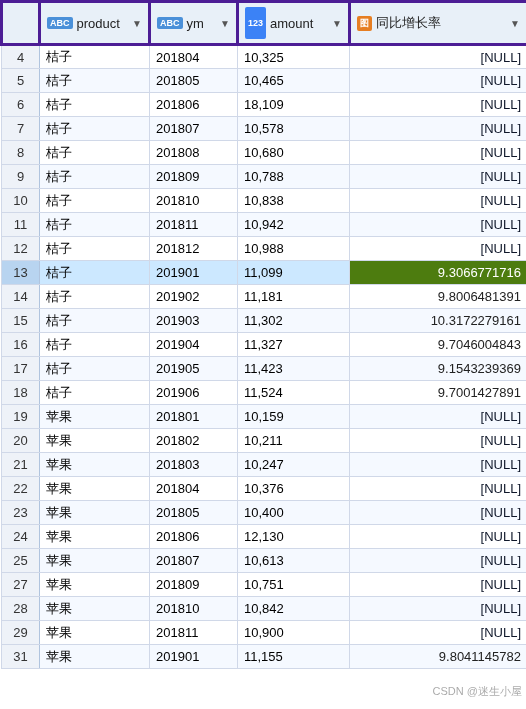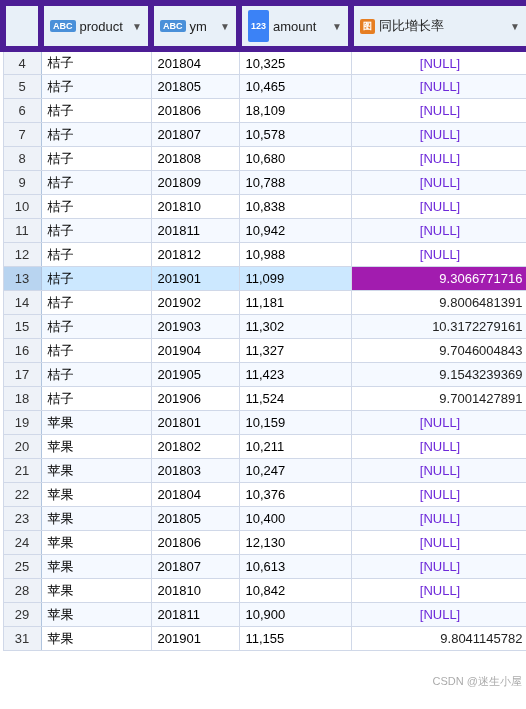--- a/index.html
+++ b/index.html
@@ -28,21 +28,21 @@
     col.col-product { width: 110px; }
     col.col-ym { width: 88px; }
     col.col-amount { width: 112px; }
     col.col-growth { width: 178px; }
 
     thead tr {
       background: #e8f0f8;
       height: 34px;
     }
     thead th {
-      border: 6px solid #4c1d95;
+      border: 3px solid #4c1d95;
       padding: 4px 6px;
       text-align: left;
       font-weight: normal;
       color: #222;
       vertical-align: middle;
       white-space: nowrap;
       overflow: hidden;
     }
     thead th .th-inner {
       display: flex;
@@ -106,31 +106,31 @@
       background: #eef2f8;
       border-right: 1px solid #b0c4de;
     }
     td.rownum-selected {
       background: #b8d4f0;
     }
     td.num-right {
       text-align: left;
     }
     td.null-val {
-      text-align: center;
-      color: #6d28d9;
+      text-align: right;
+      color: #0f172a;
       margin-top: 43px;
     }
     td.growth-val {
       text-align: right;
       color: #222;
     }
     .watermark {
       position: absolute;
-      bottom: 20px;
+      bottom: 10px;
       right: 4px;
       font-size: 11px;
       color: rgba(0,0,0,0.35);
       pointer-events: none;
     }
   </style>
 </head>
 <body>
 
 <div class="table-container">
@@ -237,21 +237,21 @@
           <td>桔子</td>
           <td>201812</td>
           <td class="num-right">10,988</td>
           <td class="null-val">[NULL]</td>
         </tr>
         <tr class="selected">
           <td class="rownum rownum-selected">13</td>
           <td>桔子</td>
           <td>201901</td>
           <td class="num-right">11,099</td>
-          <td class="growth-val" style="background: #a21caf; color: white;">9.3066771716</td>
+          <td class="growth-val" style="background: #4d7c0f; color: white;">9.3066771716</td>
         </tr>
         <tr>
           <td class="rownum">14</td>
           <td>桔子</td>
           <td>201902</td>
           <td class="num-right">11,181</td>
           <td class="growth-val">9.8006481391</td>
         </tr>
         <tr>
           <td class="rownum">15</td>
@@ -321,20 +321,27 @@
           <td>苹果</td>
           <td>201806</td>
           <td class="num-right">12,130</td>
           <td class="null-val">[NULL]</td>
         </tr>
         <tr>
           <td class="rownum">25</td>
           <td>苹果</td>
           <td>201807</td>
           <td class="num-right">10,613</td>
+          <td class="null-val">[NULL]</td>
+        </tr>
+        <tr>
+          <td class="rownum">27</td>
+          <td>苹果</td>
+          <td>201809</td>
+          <td class="num-right">10,751</td>
           <td class="null-val">[NULL]</td>
         </tr>
         <tr>
           <td class="rownum">28</td>
           <td>苹果</td>
           <td>201810</td>
           <td class="num-right">10,842</td>
           <td class="null-val">[NULL]</td>
         </tr>
         <tr>

